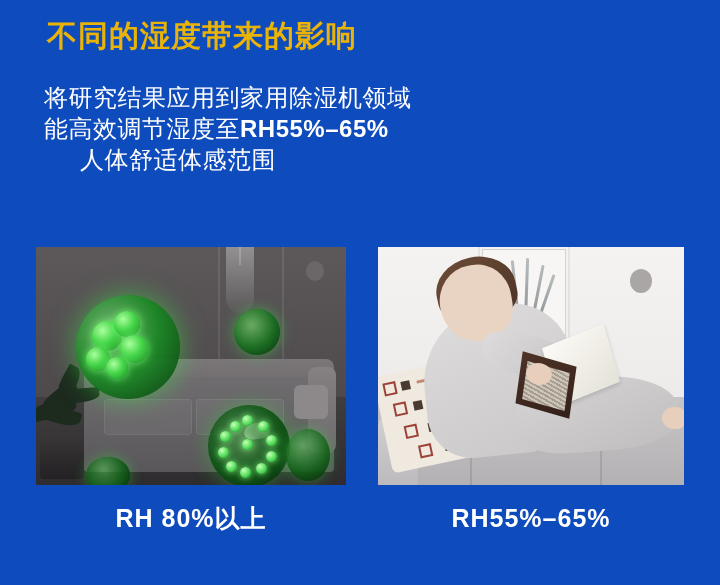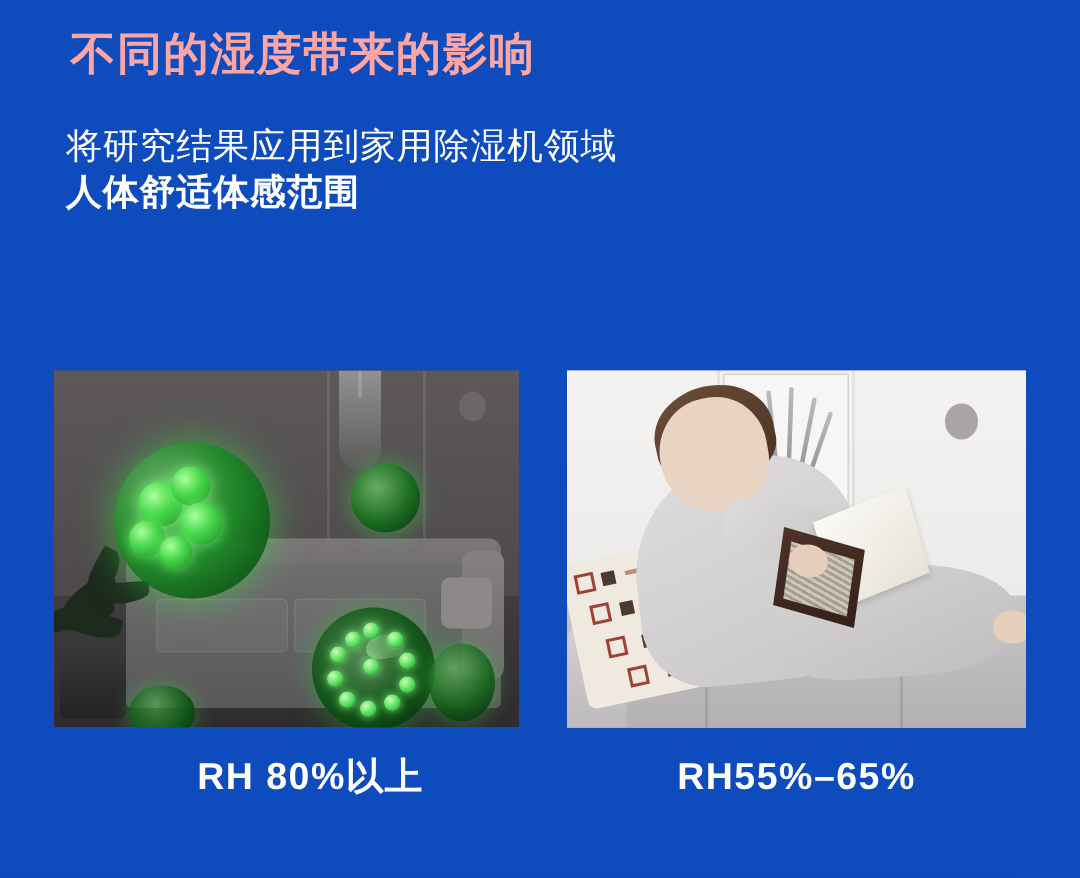--- a/index.html
+++ b/index.html
@@ -21,42 +21,42 @@
     background: #0e4bbc;
   }
 
   
   .main-title {
     position: absolute;
     left: 47px;
     top: 16px;
     font-size: 30px;
     font-weight: bold;
-    color: #fca5a5;
+    color: #eab308;
     letter-spacing: 1px;
     white-space: nowrap;
   }
 
   
   .copy-block {
     position: absolute;
     left: 44px;
     top: 82px;
     width: 470px;
   }
   .copy-line {
     color: #ffffff;
     font-size: 24px;
     line-height: 31px;
     white-space: nowrap;
     letter-spacing: 0.5px;
   }
   .copy-line.regular { font-weight: normal; }
   .copy-line.mixed b { font-weight: bold; }
-  .copy-line.bold { font-weight: bold; }
+  .copy-line.bold { font-weight: normal; margin-left: 36px; }
 
   
   .photo {
     position: absolute;
     overflow: hidden;
   }
   .photo-left {
     left: 36px;
     top: 247px;
     width: 310px;
@@ -389,21 +389,21 @@
        0 3px 0 rgba(10,45,110,0.55),
        0 0 10px rgba(10,60,150,0.45);
   }
 
   
   .caption {
     position: absolute;
     top: 503px;
     text-align: center;
   }
-  .caption-left  { left: 52px;  width: 310px; }
+  .caption-left  { left: 36px;  width: 310px; }
   .caption-right { left: 378px; width: 306px; }
   .caption-title {
     color: #ffffff;
     font-size: 25px;
     font-weight: bold;
     letter-spacing: 1px;
     line-height: 30px;
     white-space: nowrap;
   }
   .caption-sub {
@@ -417,20 +417,21 @@
 </style>
 </head>
 <body>
 
 <div id="poster">
 
   <div class="main-title">不同的湿度带来的影响</div>
 
   <div class="copy-block">
     <div class="copy-line regular">将研究结果应用到家用除湿机领域</div>
+    <div class="copy-line mixed"><span>能高效调节湿度至</span><b>RH55%–65%</b></div>
     <div class="copy-line bold">人体舒适体感范围</div>
   </div>
 
   <div class="photo photo-left">
     <div class="lp-wall"></div>
     <div class="lp-wall-seam s1"></div>
     <div class="lp-wall-seam s2"></div>
     <div class="lp-floor"></div>
     <div class="lp-lamp-cord"></div>
     <div class="lp-lamp"></div>

